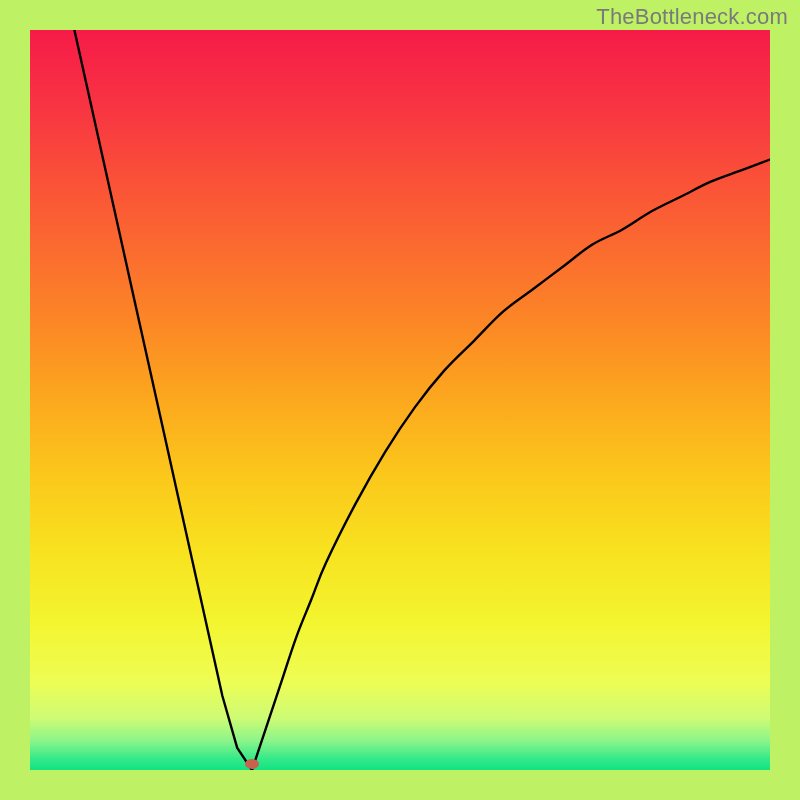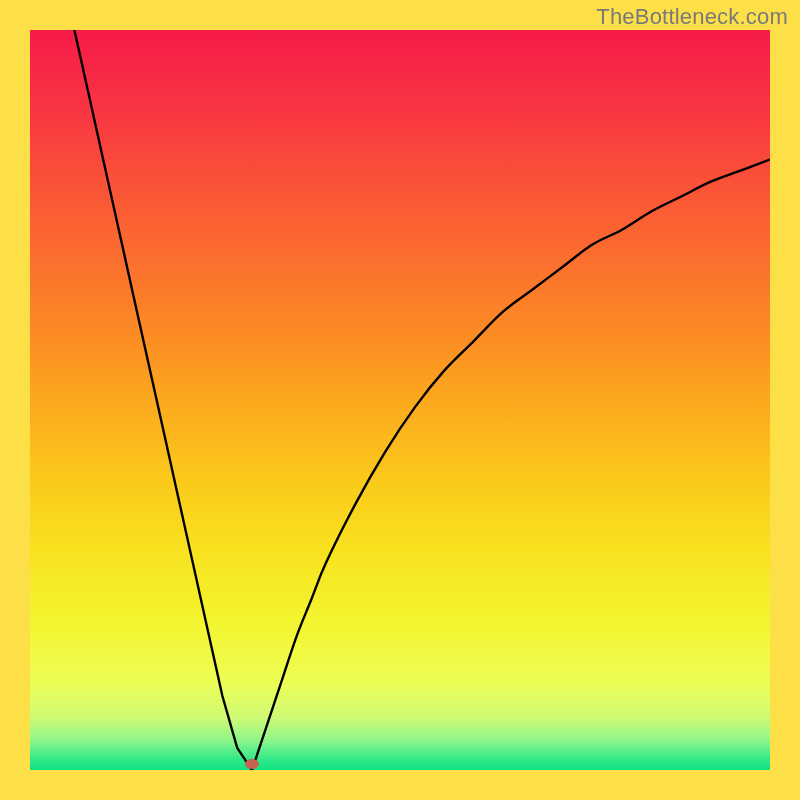--- a/index.html
+++ b/index.html
@@ -8,21 +8,21 @@
     width: 800px;
     height: 800px;
     overflow: hidden;
     background: #000;
     font-family: Arial, Helvetica, sans-serif;
   }
   .frame {
     position: relative;
     width: 800px;
     height: 800px;
-    background: #fde047;
+    background: #bef264;
   }
   .plot {
     position: absolute;
     left: 30px;
     top: 30px;
     width: 740px;
     height: 740px;
     
   }
   .watermark {

